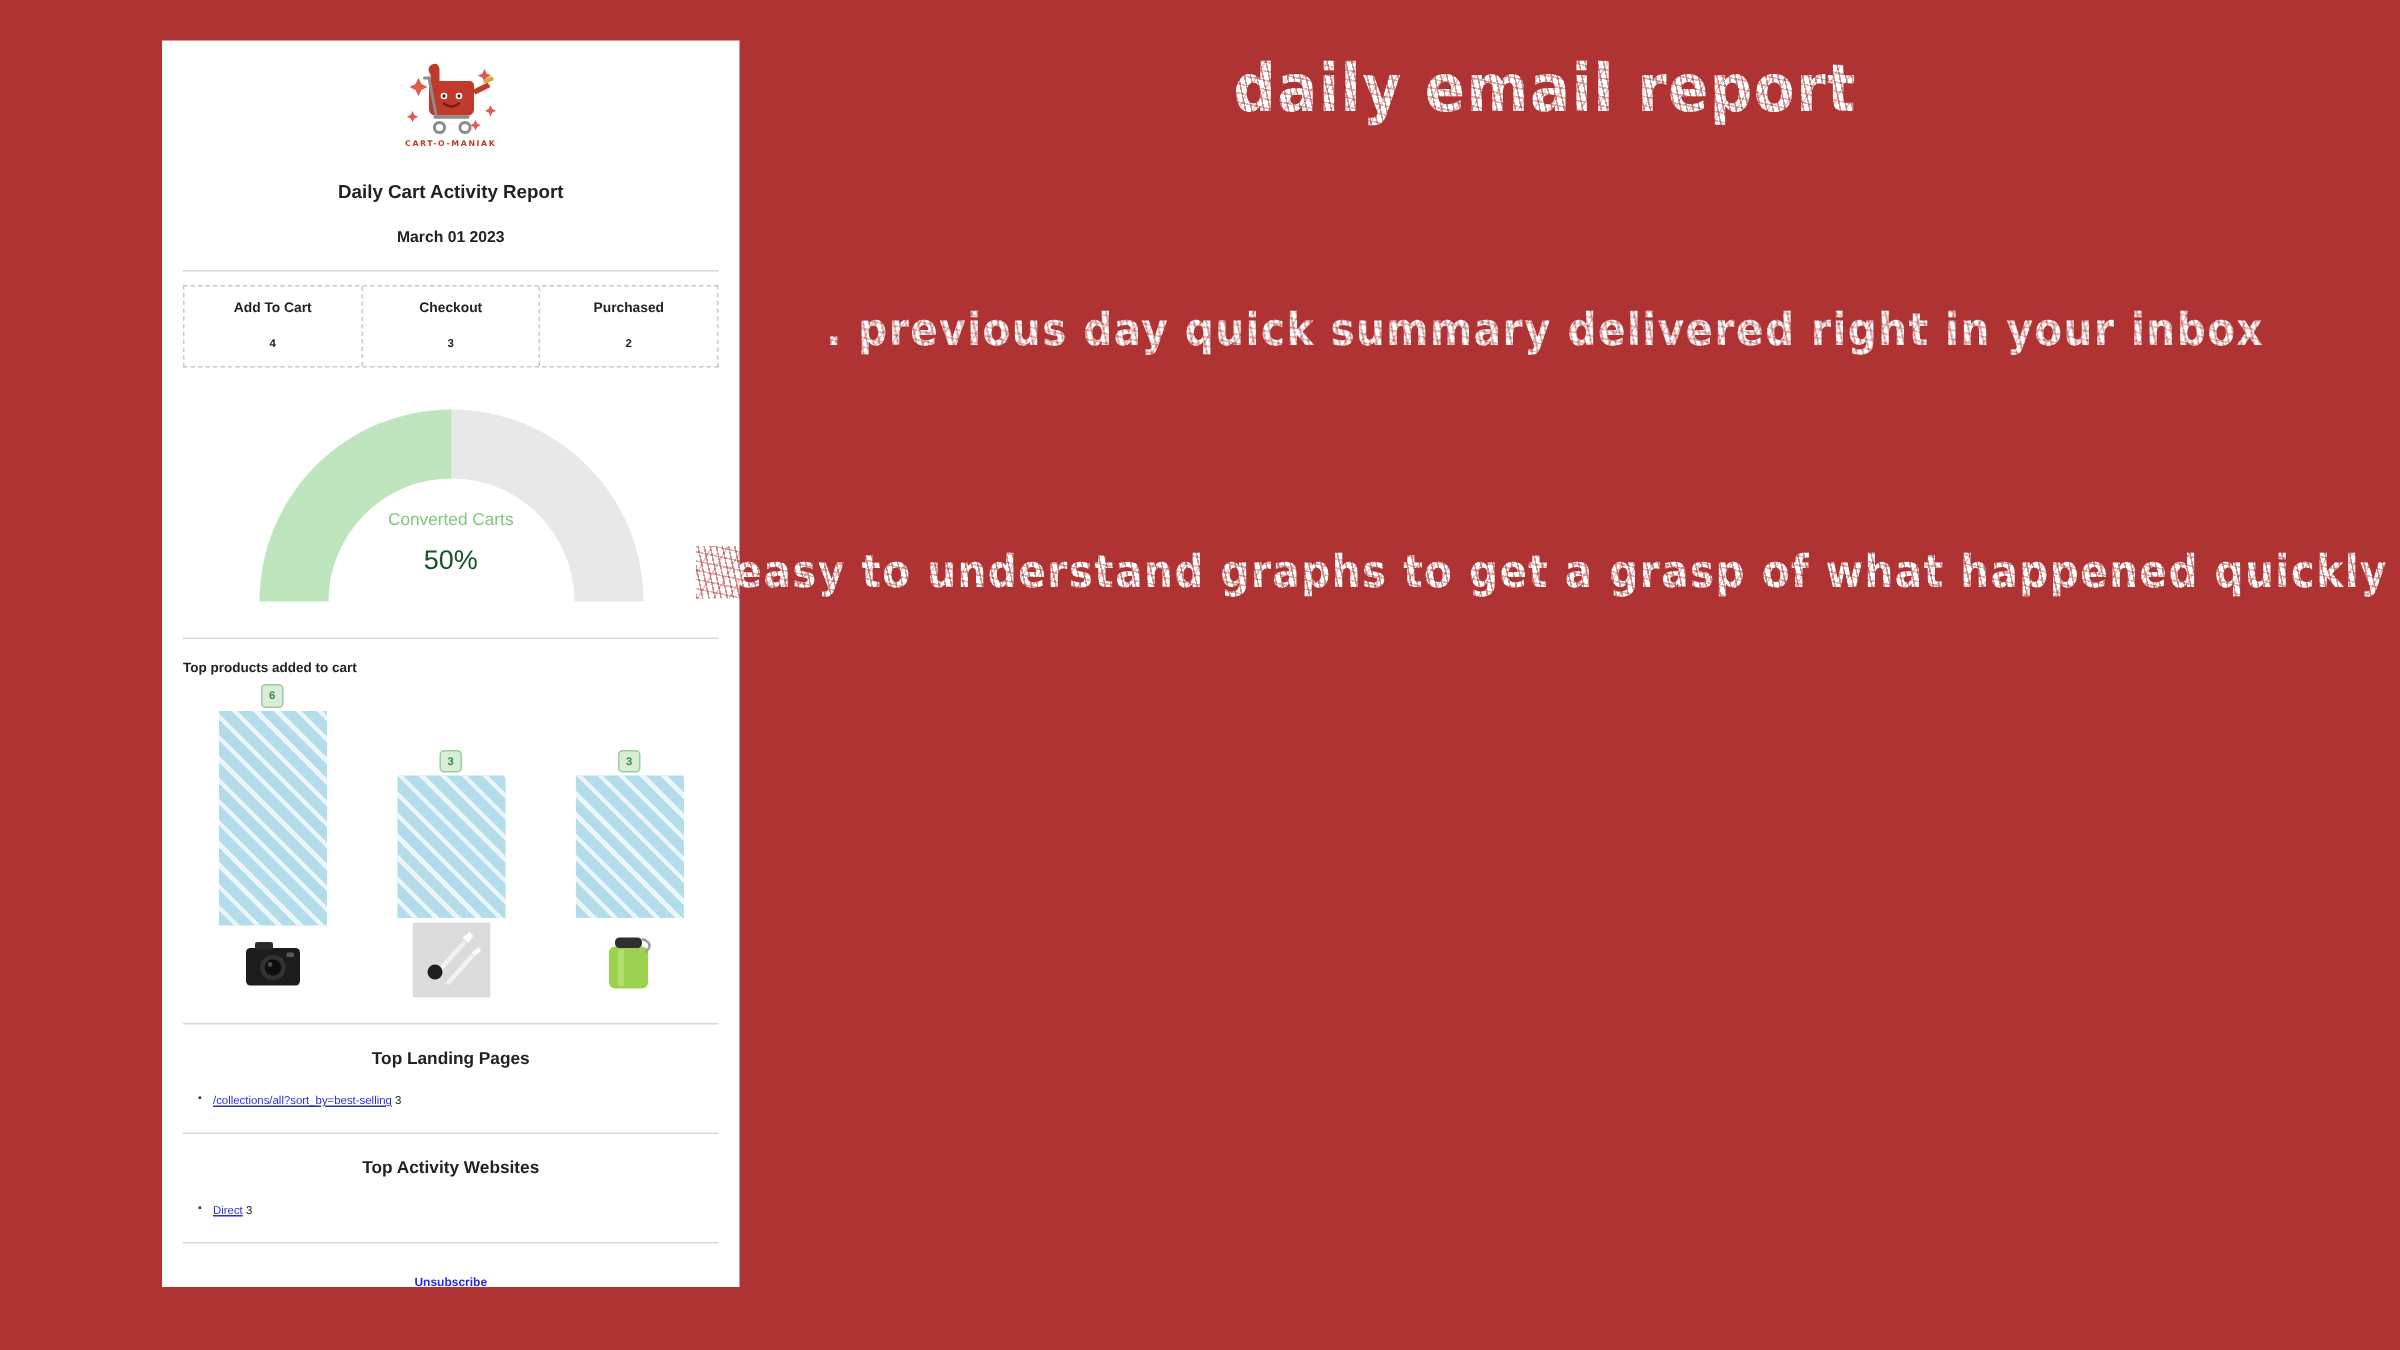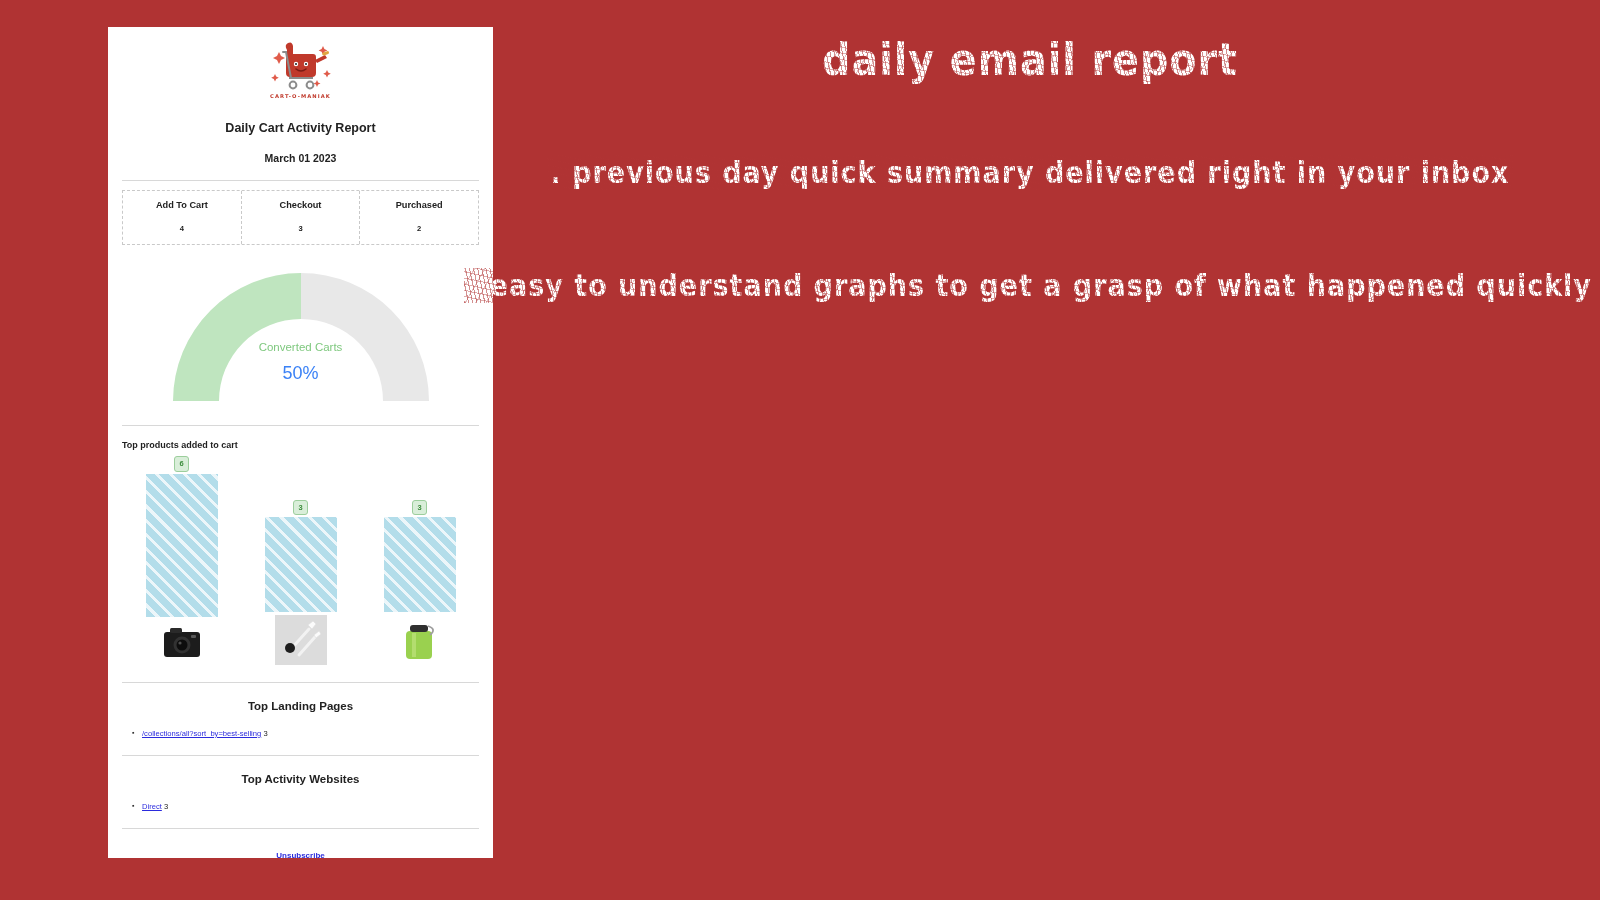--- a/index.html
+++ b/index.html
@@ -104,21 +104,21 @@
     text-align: center;
     font-size: 11.5px;
     color: #7ec87e;
   }
   .gauge-value {
     position: absolute;
     left: 0; right: 0;
     top: 96px;
     text-align: center;
     font-size: 18px;
-    color: #3b82f6;
+    color: #14532d;
   }
 
   
   .chart-title {
     text-align: left;
     font-size: 9px;
     font-weight: bold;
     color: #222;
     margin-top: 14px;
   }
@@ -248,20 +248,21 @@
   #promo-heading {
     font-size: 44px;
     margin-top: 34px;
     display: inline-block;
     padding: 0 6px;
   }
   .promo-line {
     font-size: 30px;
     display: inline-block;
     padding: 0 4px;
+    margin-top: 48px;
   }
   .promo-row { margin-top: 0; }
   #promo-row-1 { margin-top: 70px; }
   #promo-row-2 { margin-top: 78px; }
   #promo-row-3 { margin-top: 78px; }
 </style>
 </head>
 <body>
 
 <div id="email-card">

